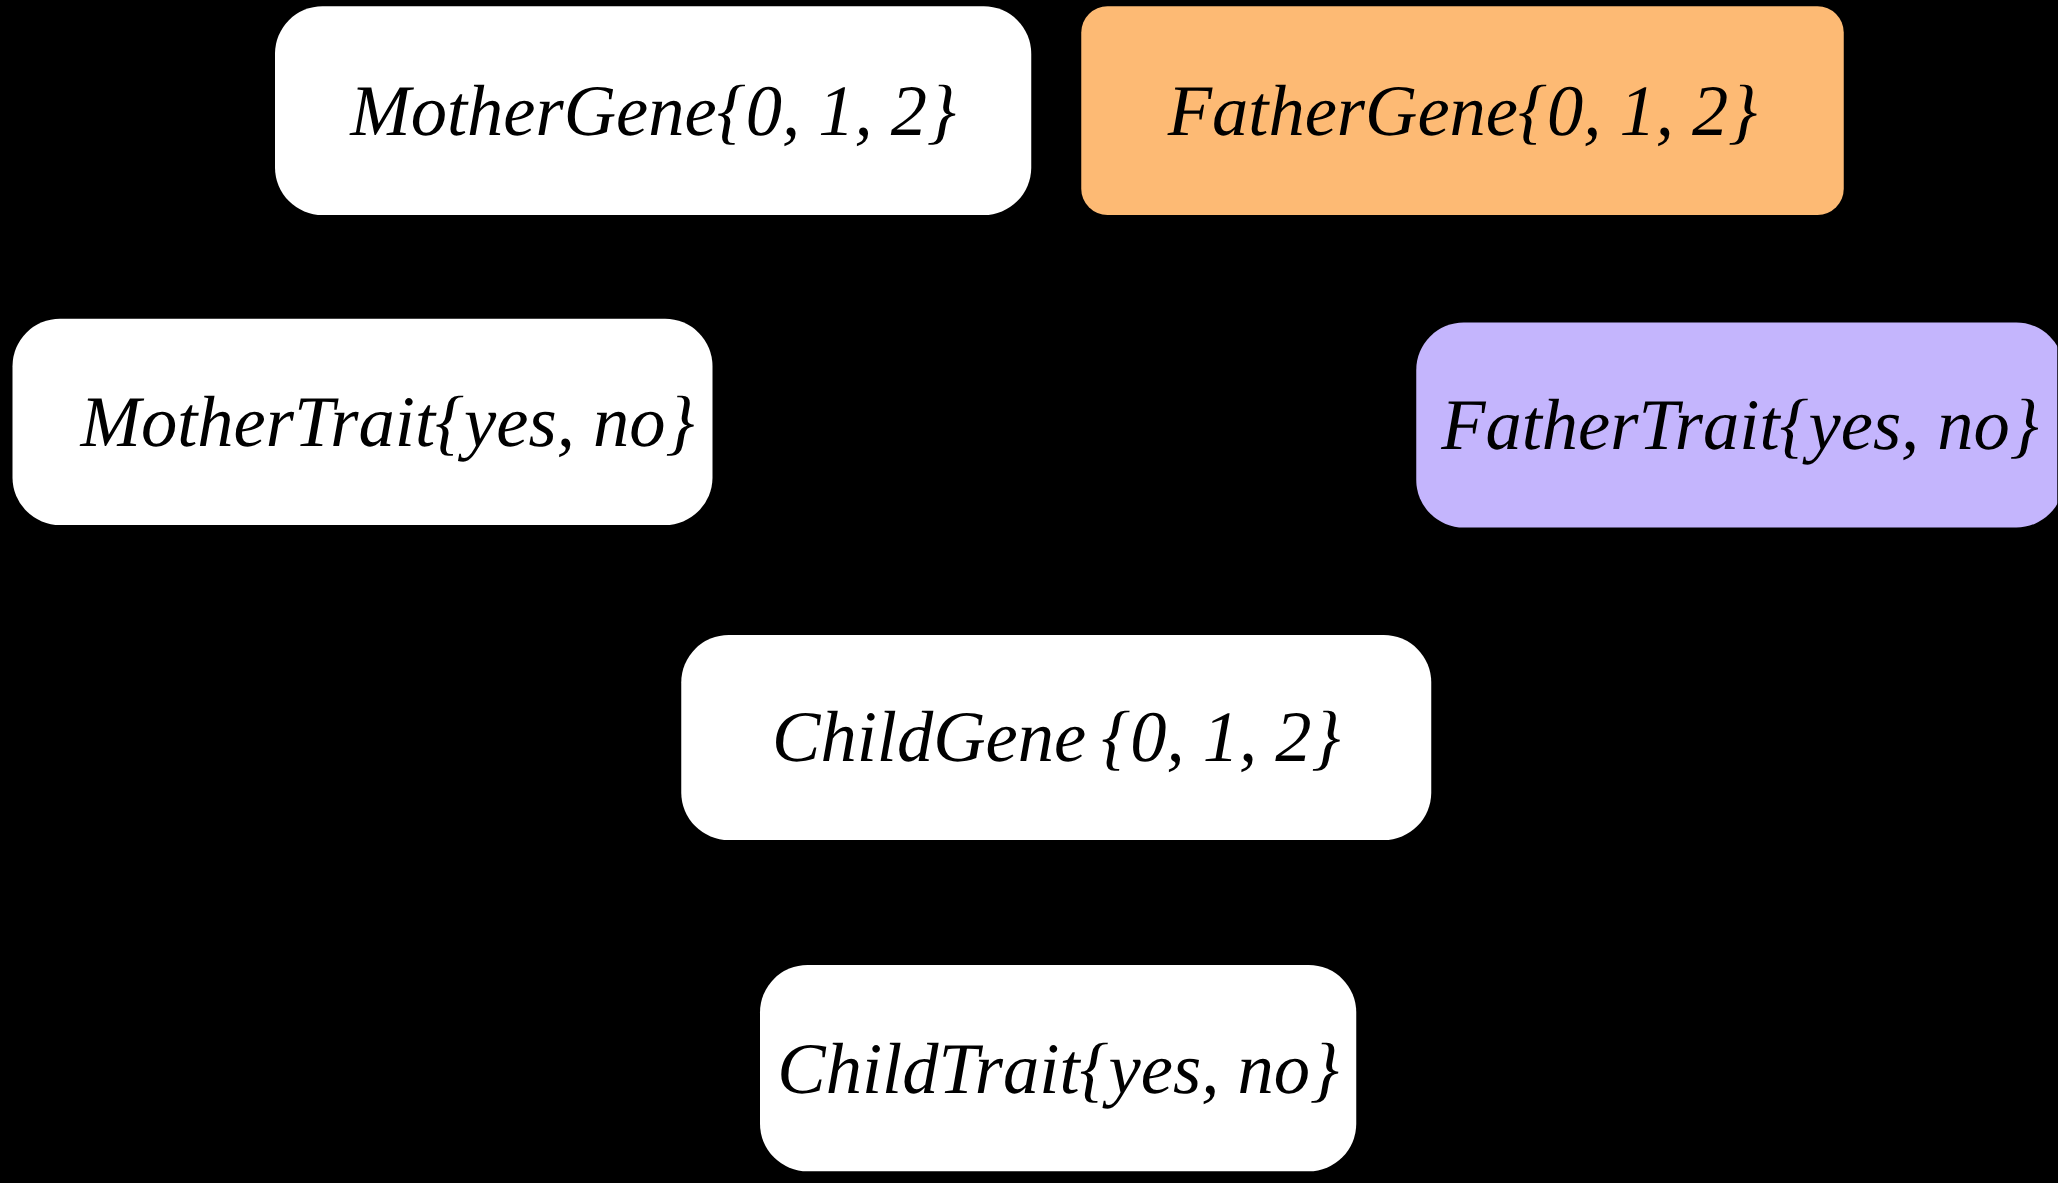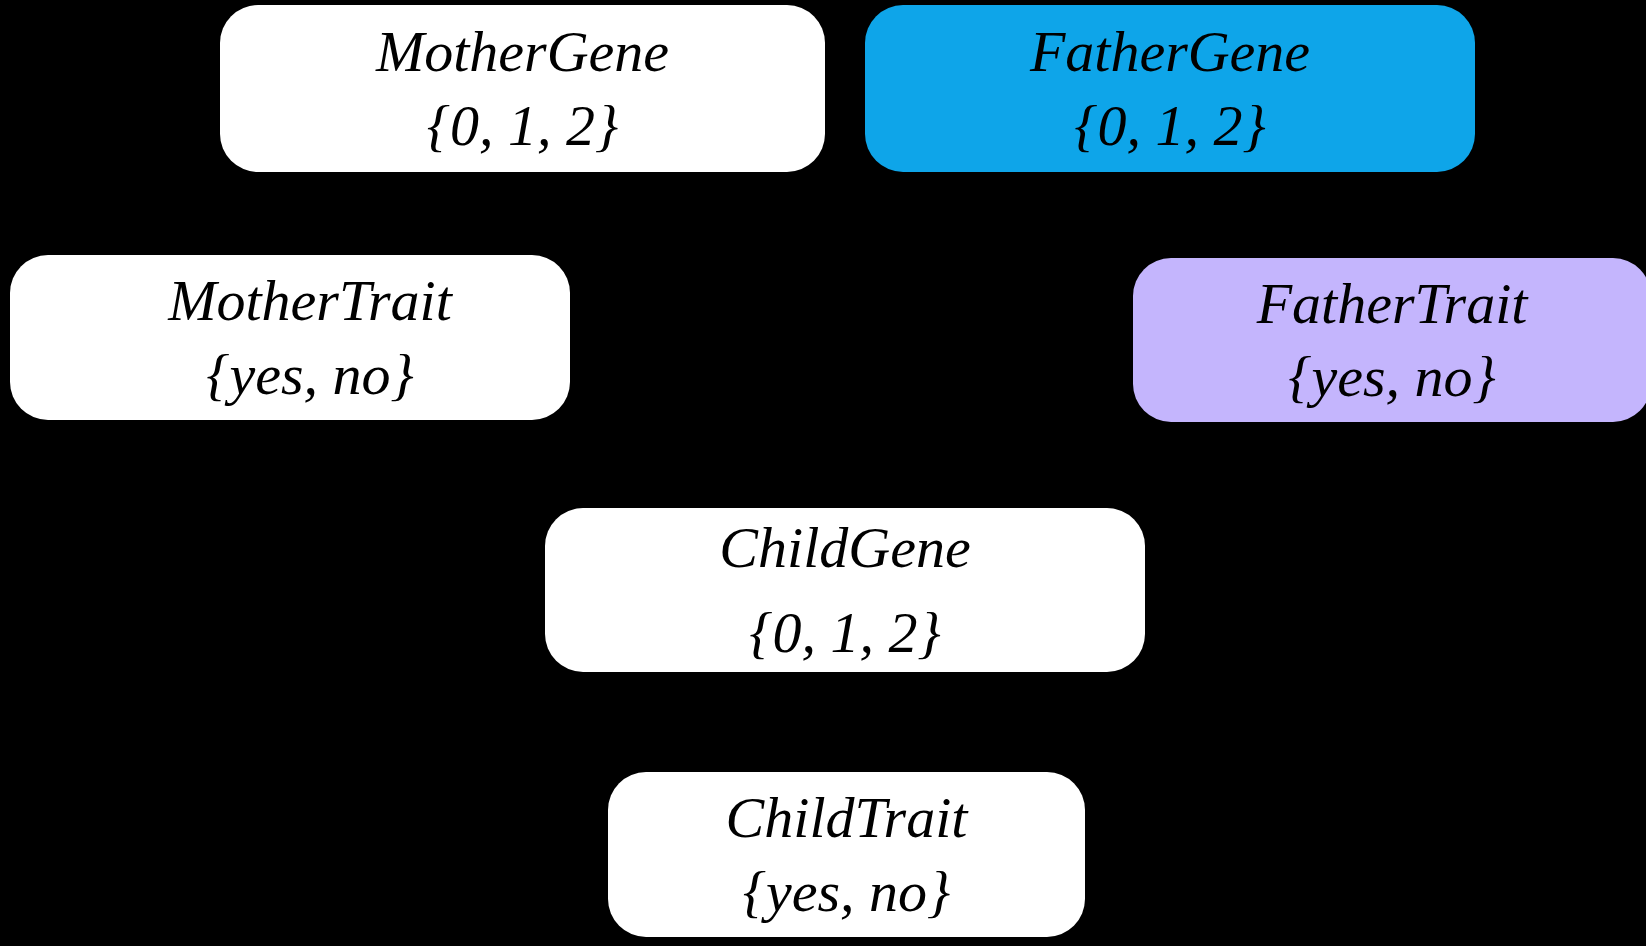--- a/index.html
+++ b/index.html
@@ -13,21 +13,21 @@
     height: 946px;
     background: #000000;
     overflow: hidden;
   }
   .node {
     position: absolute;
     background: #ffffff;
     color: #000000;
     border-radius: 38px;
     display: flex;
-    flex-direction: column;
+    flex-direction: row;
     align-items: center;
     justify-content: center;
     text-align: center;
     font-family: "Liberation Serif", "DejaVu Serif", serif;
     font-style: italic;
     font-size: 58px;
     line-height: 1.26;
     white-space: nowrap;
   }
   .node-mother-gene  { left: 220px;  top: 5px;   width: 605px; height: 167px; }
@@ -42,21 +42,21 @@
 </head>
 <body style="background: rgb(0, 0, 0);">
 
 <div class="canvas">
 
   <div class="node node-mother-gene" style="background: rgb(255, 255, 255); color: rgb(0, 0, 0);">
     <div class="node-title">MotherGene</div>
     <div class="node-values">{0, 1, 2}</div>
   </div>
 
-  <div class="node node-father-gene" style="background: #0ea5e9; color: rgb(0, 0, 0);">
+  <div class="node node-father-gene" style="background: #fdba74; color: rgb(0, 0, 0); border-radius: 21px;">
     <div class="node-title">FatherGene</div>
     <div class="node-values">{0, 1, 2}</div>
   </div>
 
   <div class="node node-mother-trait" style="background: rgb(255, 255, 255); color: rgb(0, 0, 0);">
     <div class="node-title">MotherTrait</div>
     <div class="node-values">{yes, no}</div>
   </div>
 
   <div class="node node-father-trait" style="background: #c4b5fd; color: rgb(0, 0, 0); margin-left: 16px;">

